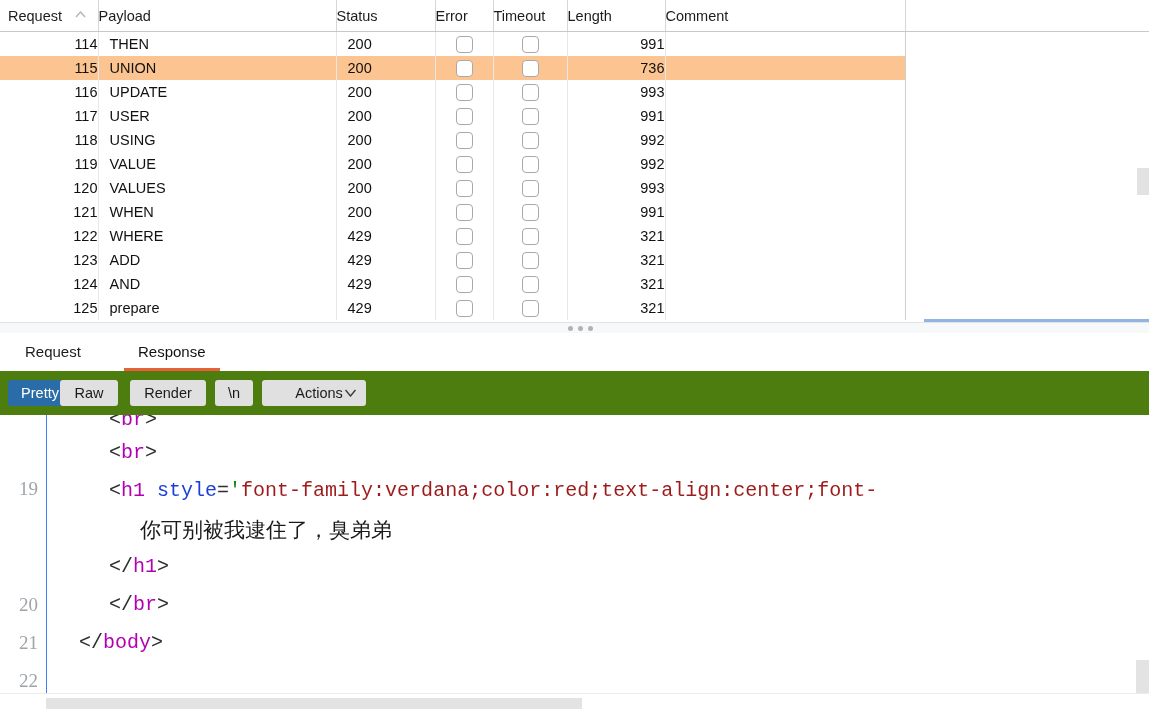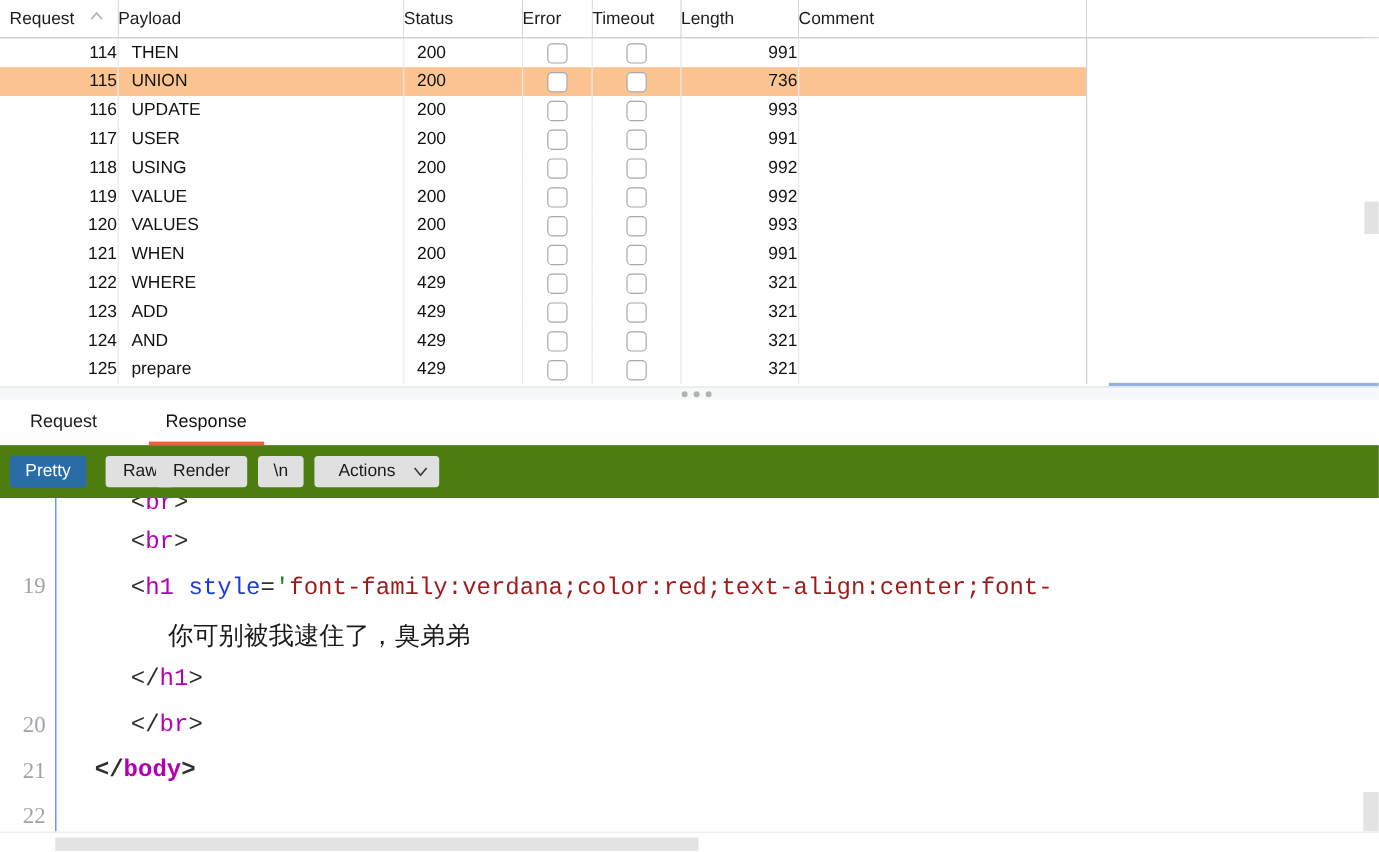--- a/index.html
+++ b/index.html
@@ -108,24 +108,24 @@
   }
   .btn{
     position:absolute;top:9px;height:26px;line-height:26px;
     font-size:14.5px;box-sizing:border-box;
     border:none;border-radius:3px;cursor:default;
     padding:0 10px;white-space:nowrap;
   }
   .btn.plain{background:#e0e0e0;color:#1a1a1a;}
   .btn.primary{background:#2a6ca8;color:#ffffff;}
   .b-pretty{left:8px;width:64px;text-align:center;}
-  .b-raw{left:88px;width:58px;text-align:center;}
+  .b-raw{left:60px;width:58px;text-align:center;}
   .b-render{left:130px;width:76px;text-align:center;border-top-right-radius:3px;border-bottom-right-radius:3px;}
   .b-nl{left:215px;width:38px;text-align:center;}
-  .b-actions{left:262px;width:104px;text-align:left;padding-left:20px;}
+  .b-actions{left:262px;width:104px;text-align:center;padding-left:20px;}
   .chev{
     position:absolute;right:10px;top:9px;width:11px;height:8px;
   }
   .chev svg{display:block;}
 
   
   .editor{
     position:absolute;left:0;top:415px;width:1149px;height:278px;
     background:#ffffff;overflow:hidden;
     font-family:"Liberation Mono","DejaVu Sans Mono",monospace;
@@ -375,21 +375,21 @@
       <div class="row" style="top:19px;left:49px;"><span class="tok-punct">&lt;</span><span class="tok-tag">br</span><span class="tok-punct">&gt;</span></div>
 
       <div class="row" style="top:57px;left:49px;"><span class="tok-punct">&lt;</span><span class="tok-tag">h1</span><span class="tok-punct"> </span><span class="tok-attr">style</span><span class="tok-eq">=</span><span class="tok-quote">'</span><span class="tok-str">font-family:verdana;color:red;text-align:center;font-</span></div>
 
       <div class="row cn" style="top:96px;left:80px;">你可别被我逮住了，臭弟弟</div>
 
       <div class="row" style="top:133px;left:49px;"><span class="tok-punct">&lt;/</span><span class="tok-tag">h1</span><span class="tok-punct">&gt;</span></div>
 
       <div class="row" style="top:171px;left:49px;"><span class="tok-punct">&lt;/</span><span class="tok-tag">br</span><span class="tok-punct">&gt;</span></div>
 
-      <div class="row" style="top:209px;left:19px;font-weight:bold;"><span class="tok-punct">&lt;/</span><span class="tok-tag">body</span><span class="tok-punct">&gt;</span></div>
+      <div class="row" style="top:209px;left:19px;"><span class="tok-punct">&lt;/</span><span class="tok-tag">body</span><span class="tok-punct">&gt;</span></div>
 
     </div>
 
     <div class="ed-vscroll">
       <div class="ed-vthumb"></div>
     </div>
   </div>
 
   <div class="ed-bottomline"></div>
   <div class="hscroll">

